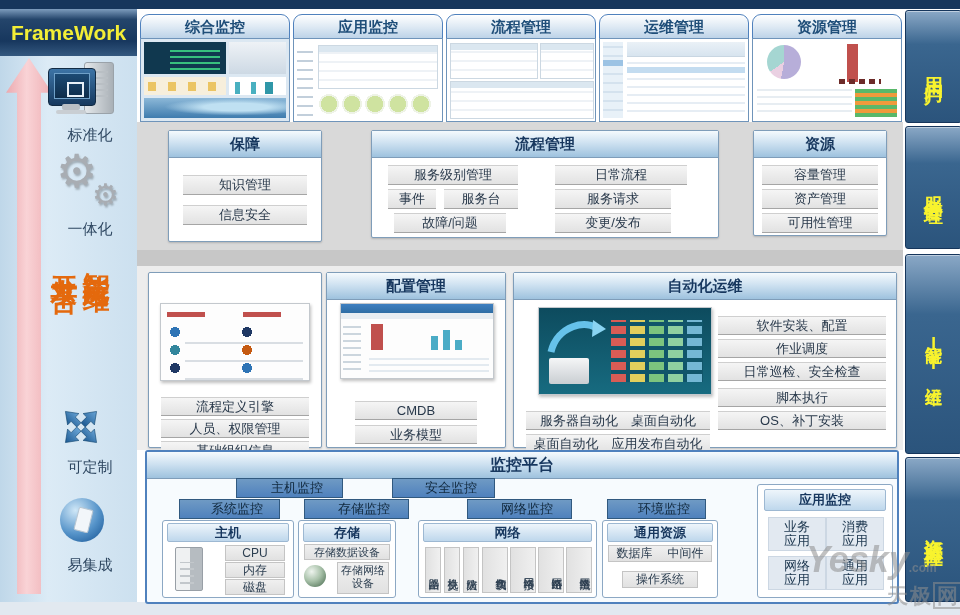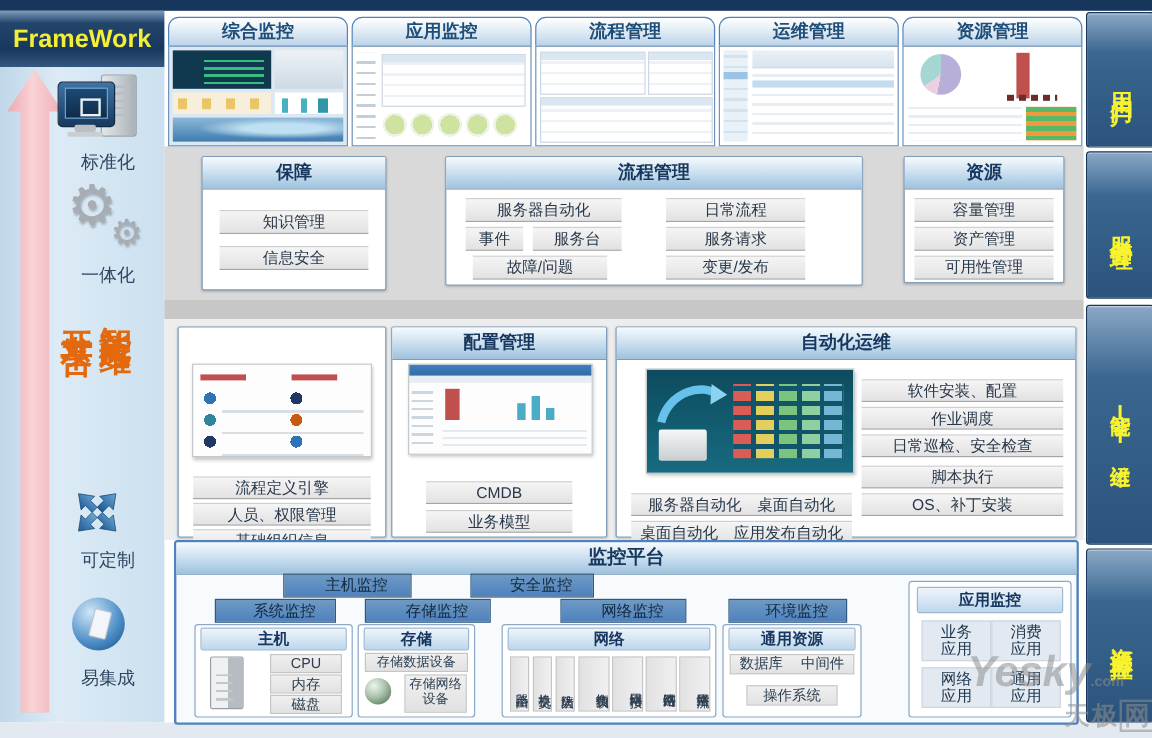--- a/index.html
+++ b/index.html
@@ -197,25 +197,25 @@
   </div>
 
   <div class="box" style="left:168px;top:130px;width:152px;height:110px;">
     <div class="box-hd">保障</div>
     <div class="bar" style="left:14px;top:44px;width:124px;">知识管理</div>
     <div class="bar" style="left:14px;top:74px;width:124px;">信息安全</div>
   </div>
 
   <div class="box" style="left:371px;top:130px;width:346px;height:106px;">
     <div class="box-hd">流程管理</div>
-    <div class="bar" style="left:16px;top:34px;width:130px;">服务器自动化</div>
+    <div class="bar" style="left:16px;top:34px;width:130px;">服务级别管理</div>
     <div class="bar" style="left:16px;top:58px;width:48px;">事件</div>
     <div class="bar" style="left:72px;top:58px;width:74px;">服务台</div>
     <div class="bar" style="left:22px;top:82px;width:112px;">故障/问题</div>
-    <div class="bar" style="left:183px;top:34px;width:116px;">日常流程</div>
+    <div class="bar" style="left:183px;top:34px;width:132px;">日常流程</div>
     <div class="bar" style="left:183px;top:58px;width:116px;">服务请求</div>
     <div class="bar" style="left:183px;top:82px;width:116px;">变更/发布</div>
   </div>
 
   <div class="box" style="left:753px;top:130px;width:132px;height:104px;">
     <div class="box-hd">资源</div>
     <div class="bar" style="left:8px;top:34px;width:116px;">容量管理</div>
     <div class="bar" style="left:8px;top:58px;width:116px;">资产管理</div>
     <div class="bar" style="left:8px;top:82px;width:116px;">可用性管理</div>
   </div>

